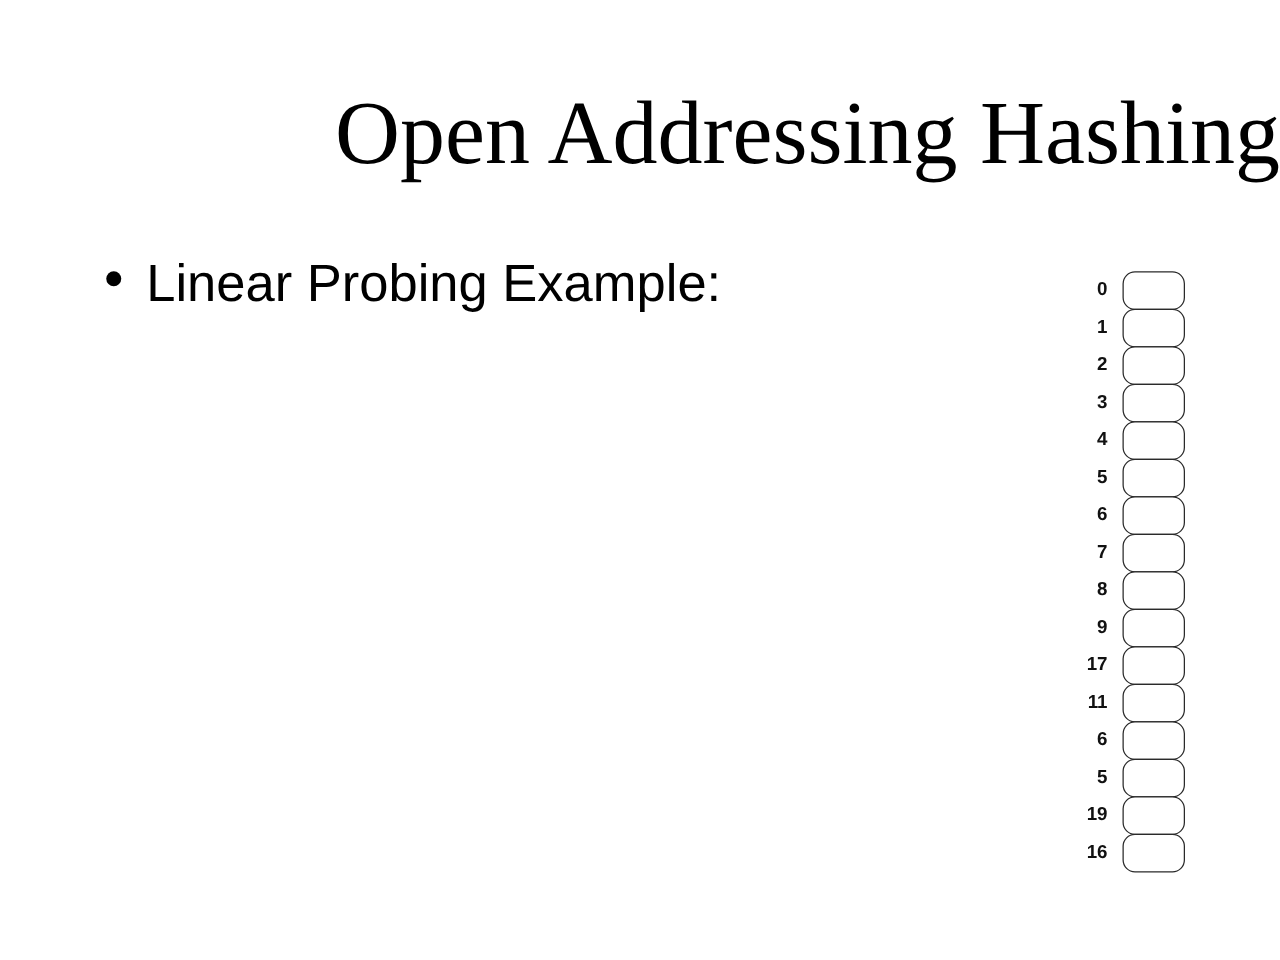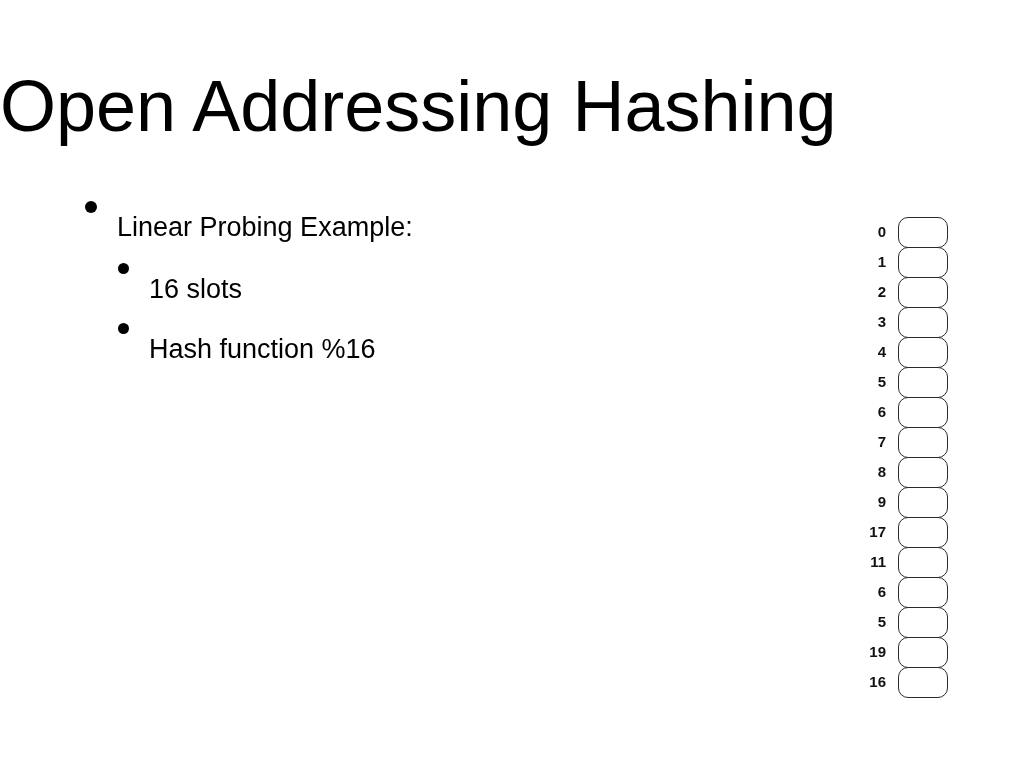--- a/index.html
+++ b/index.html
@@ -20,34 +20,36 @@
     height: 768px;
     background: #ffffff;
   }
 
   
   .slide-title {
     position: absolute;
     top: 64px;
     left: 0;
     width: 100%;
-    text-align: left;
+    text-align: right;
     font-size: 72px;
     line-height: 84px;
     font-weight: 400;
     white-space: nowrap;
     color: #000000;
+    font-family: Liberation Serif, serif;
   }
 
   
   .bullet-row {
     position: absolute;
     display: flex;
+    align-items: center;
     height: 44px;
-    font-size: 27px;
+    font-size: 42px;
     line-height: 44px;
     white-space: nowrap;
     color: #000000;
   }
   .bullet-row.level1 { left: 85px; top: 205px; }
   .bullet-row.level2a { left: 118px; top: 267px; }
   .bullet-row.level2b { left: 118px; top: 327px; }
 
   .bullet-dot {
     flex: 0 0 auto;
@@ -102,122 +104,114 @@
 
 <div class="slide">
 
   <div class="slide-title">Open Addressing Hashing</div>
 
   <div class="bullet-row level1">
     <span class="bullet-dot"></span>
     <span>Linear Probing Example:</span>
   </div>
 
-  <div class="bullet-row level2a">
-    <span class="bullet-dot"></span>
-    <span>16 slots</span>
+
+
+  <div class="hash-table">
+    <div class="slot-row">
+      <span class="slot-label">0</span>
+      <span class="slot-box">
+          <span></span>
+        </span>
+    </div>
+    <div class="slot-row">
+      <span class="slot-label">1</span>
+      <span class="slot-box">
+          <span></span>
+        </span>
+    </div>
+    <div class="slot-row">
+      <span class="slot-label">2</span>
+      <span class="slot-box">
+          <span></span>
+        </span>
+    </div>
+    <div class="slot-row">
+      <span class="slot-label">3</span>
+      <span class="slot-box">
+          <span></span>
+        </span>
+    </div>
+    <div class="slot-row">
+      <span class="slot-label">4</span>
+      <span class="slot-box">
+          <span></span>
+        </span>
+    </div>
+    <div class="slot-row">
+      <span class="slot-label">5</span>
+      <span class="slot-box">
+          <span></span>
+        </span>
+    </div>
+    <div class="slot-row">
+      <span class="slot-label">6</span>
+      <span class="slot-box">
+          <span></span>
+        </span>
+    </div>
+    <div class="slot-row">
+      <span class="slot-label">7</span>
+      <span class="slot-box">
+          <span></span>
+        </span>
+    </div>
+    <div class="slot-row">
+      <span class="slot-label">8</span>
+      <span class="slot-box">
+          <span></span>
+        </span>
+    </div>
+    <div class="slot-row">
+      <span class="slot-label">9</span>
+      <span class="slot-box">
+          <span></span>
+        </span>
+    </div>
+    <div class="slot-row">
+      <span class="slot-label">17</span>
+      <span class="slot-box">
+          <span></span>
+        </span>
+    </div>
+    <div class="slot-row">
+      <span class="slot-label">11</span>
+      <span class="slot-box">
+          <span></span>
+        </span>
+    </div>
+    <div class="slot-row">
+      <span class="slot-label">6</span>
+      <span class="slot-box">
+          <span></span>
+        </span>
+    </div>
+    <div class="slot-row">
+      <span class="slot-label">5</span>
+      <span class="slot-box">
+          <span></span>
+        </span>
+    </div>
+    <div class="slot-row">
+      <span class="slot-label">19</span>
+      <span class="slot-box">
+          <span></span>
+        </span>
+    </div>
+    <div class="slot-row">
+      <span class="slot-label">16</span>
+      <span class="slot-box">
+          <span></span>
+        </span>
+    </div>
   </div>
 
-  <div class="bullet-row level2b">
-    <span class="bullet-dot"></span>
-    <span>Hash function %16</span>
-  </div>
-
-  <div class="hash-table">
-    <div class="slot-row">
-      <span class="slot-label">0</span>
-      <span class="slot-box">
-          <span></span>
-        </span>
-    </div>
-    <div class="slot-row">
-      <span class="slot-label">1</span>
-      <span class="slot-box">
-          <span></span>
-        </span>
-    </div>
-    <div class="slot-row">
-      <span class="slot-label">2</span>
-      <span class="slot-box">
-          <span></span>
-        </span>
-    </div>
-    <div class="slot-row">
-      <span class="slot-label">3</span>
-      <span class="slot-box">
-          <span></span>
-        </span>
-    </div>
-    <div class="slot-row">
-      <span class="slot-label">4</span>
-      <span class="slot-box">
-          <span></span>
-        </span>
-    </div>
-    <div class="slot-row">
-      <span class="slot-label">5</span>
-      <span class="slot-box">
-          <span></span>
-        </span>
-    </div>
-    <div class="slot-row">
-      <span class="slot-label">6</span>
-      <span class="slot-box">
-          <span></span>
-        </span>
-    </div>
-    <div class="slot-row">
-      <span class="slot-label">7</span>
-      <span class="slot-box">
-          <span></span>
-        </span>
-    </div>
-    <div class="slot-row">
-      <span class="slot-label">8</span>
-      <span class="slot-box">
-          <span></span>
-        </span>
-    </div>
-    <div class="slot-row">
-      <span class="slot-label">9</span>
-      <span class="slot-box">
-          <span></span>
-        </span>
-    </div>
-    <div class="slot-row">
-      <span class="slot-label">17</span>
-      <span class="slot-box">
-          <span></span>
-        </span>
-    </div>
-    <div class="slot-row">
-      <span class="slot-label">11</span>
-      <span class="slot-box">
-          <span></span>
-        </span>
-    </div>
-    <div class="slot-row">
-      <span class="slot-label">6</span>
-      <span class="slot-box">
-          <span></span>
-        </span>
-    </div>
-    <div class="slot-row">
-      <span class="slot-label">5</span>
-      <span class="slot-box">
-          <span></span>
-        </span>
-    </div>
-    <div class="slot-row">
-      <span class="slot-label">19</span>
-      <span class="slot-box">
-          <span></span>
-        </span>
-    </div>
-    <div class="slot-row">
-      <span class="slot-label">16</span>
-      <span class="slot-box">
-          <span></span>
-        </span>
-    </div>
-  </div>
-
 </div>
 
 </body></html>

